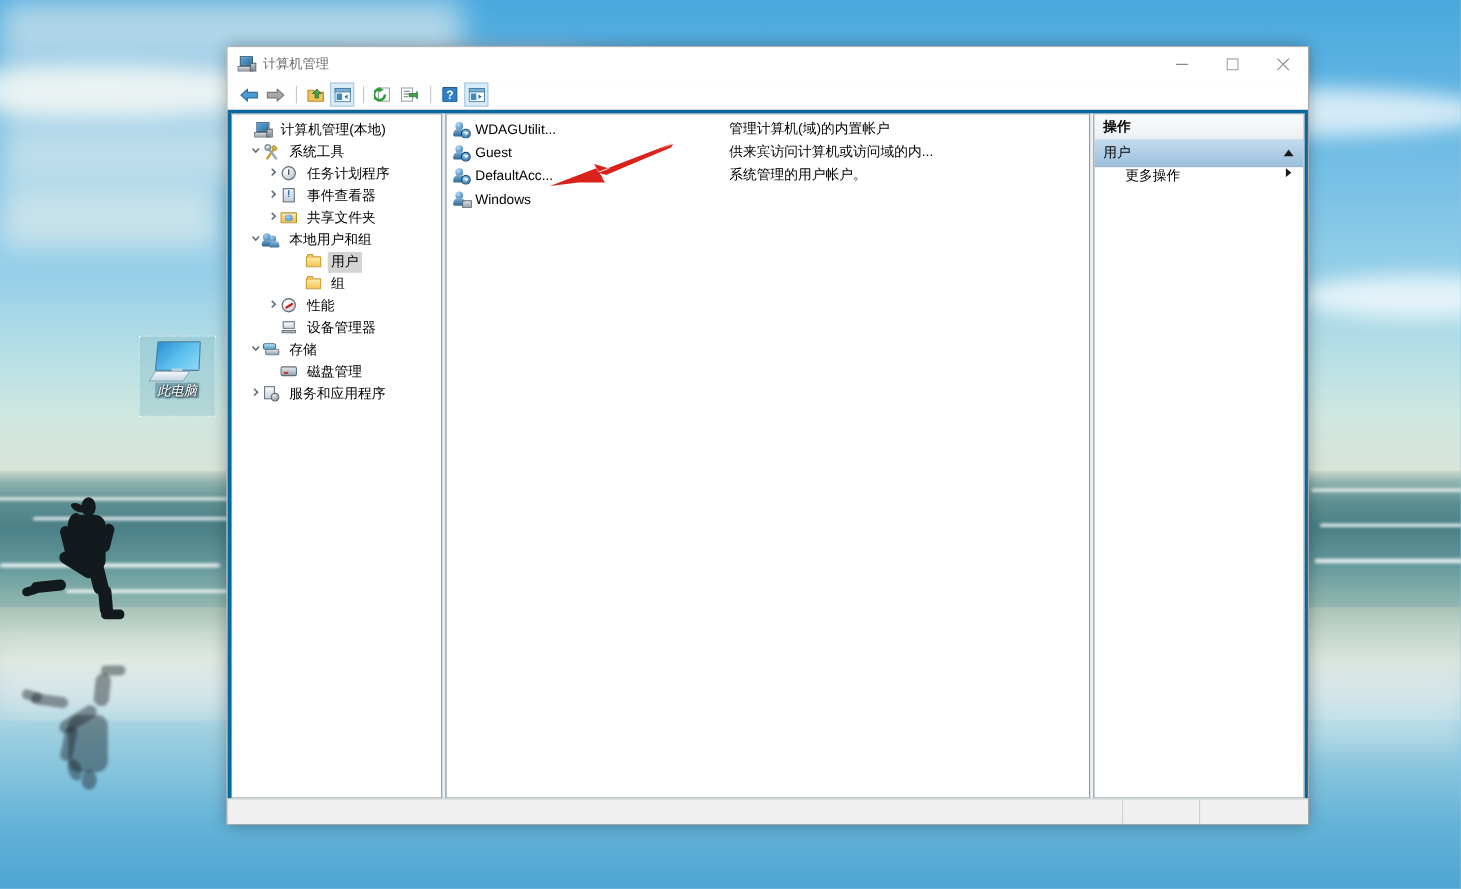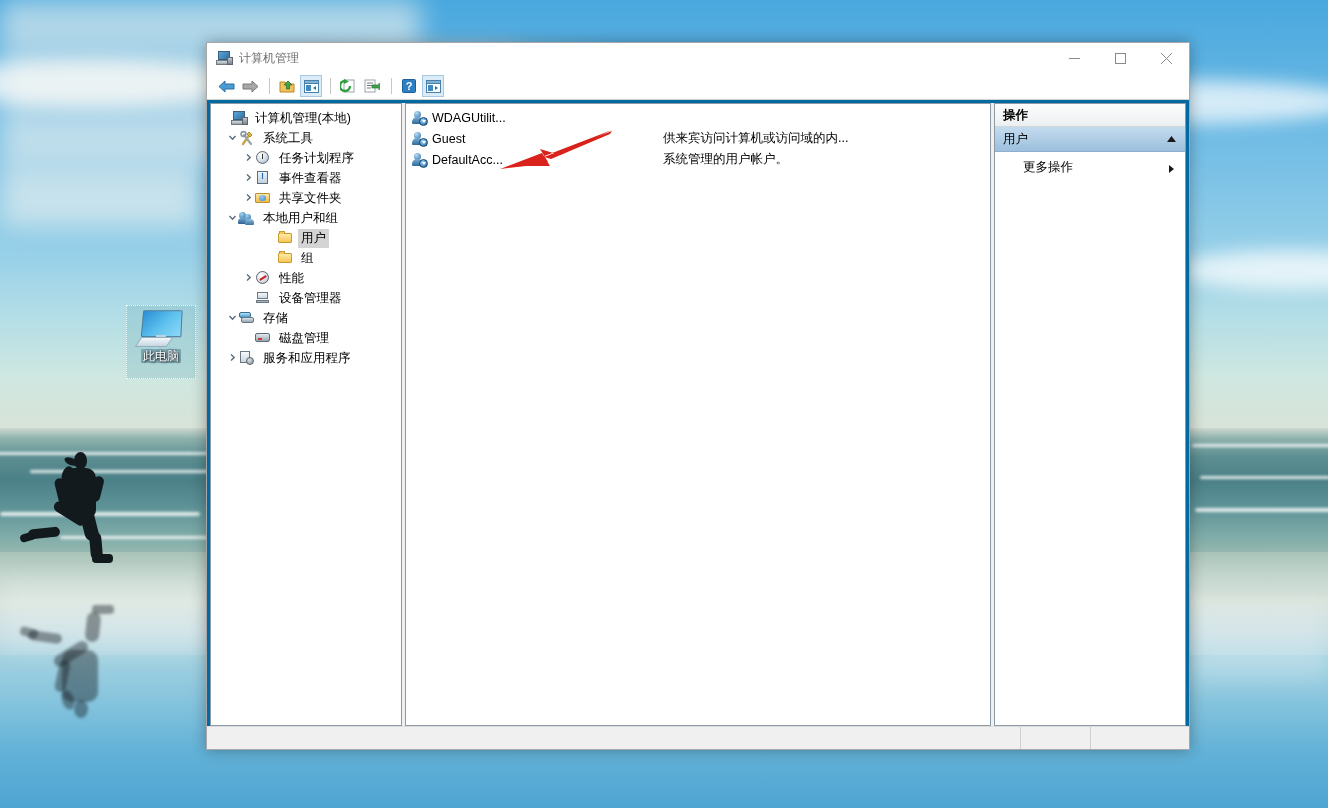--- a/index.html
+++ b/index.html
@@ -87,21 +87,21 @@
     position: absolute; left: 0px; top: 27px; width: 30px; height: 8px;
     background: linear-gradient(to bottom,#f3f7fa,#c6d6e0);
     border: 1px solid #93aebe;
     transform: skewX(-34deg);
     border-radius: 1px;
   }
   #desk-icon .lbl {
     font-size: 12px; color: #ffffff; line-height: 14px;
     text-shadow: 0 0 3px rgba(0,0,0,0.85), 1px 1px 2px rgba(0,0,0,0.7);
     background: rgba(70,120,140,0.45);
-    display: inline-block; padding: 0 2px; margin-top: 2px;
+    display: inline-block; padding: 0 2px; margin-top: 2px; font-style: italic;
   }
 
   
   #win {
     position: absolute; left: 206px; top: 42px;
     width: 984px; height: 708px;
     background: #f0f0f0;
     border: 1px solid #a8a8a8;
     box-sizing: border-box;
     box-shadow: 0 0 14px rgba(0,0,0,0.32);
@@ -386,21 +386,21 @@
     border-bottom: 1px solid #cfd6dc;
   }
   .act-group {
     height: 24px; display: flex; align-items: center;
     padding: 0 8px; font-size: 12.5px; color: #000;
     background: linear-gradient(to bottom,#c4dbee,#9cc0dd);
     border-bottom: 1px solid #8fb0cc;
   }
   .act-group .ttl { flex: 1; }
   .act-row {
-    height: 24px; display: flex; align-items: flex-end;
+    height: 24px; display: flex; align-items: flex-start;
     padding-left: 28px; padding-right: 10px; font-size: 12.5px; color: #000;
   }
   .act-row .ttl { flex: 1; }
   .caret { font-size: 9px; color: #1a1a1a; }
 
   
   .statusbar {
     height: 22px; flex: none; display: flex;
     background: #f0f0f0; border-top: 1px solid #dcdcdc;
   }
@@ -733,20 +733,21 @@
         <div class="lrow">
           <span class="cell-name">
             <span class="uico">
               <span class="head"></span>
                 <span class="body"></span>
                 <span class="badge"></span>
             </span>
             <span>WDAGUtilit...</span>
           </span>
           <span class="cell-full"></span>
+          <span class="cell-desc">管理计算机(域)的内置帐户</span>
         </div>
 
         <div class="lrow">
           <span class="cell-name">
             <span class="uico">
               <span class="head"></span>
                 <span class="body"></span>
                 <span class="badge"></span>
             </span>
             <span>Guest</span>
@@ -762,20 +763,32 @@
                 <span class="body"></span>
                 <span class="badge"></span>
             </span>
             <span>DefaultAcc...</span>
           </span>
           <span class="cell-full"></span>
           <span class="cell-desc">系统管理的用户帐户。</span>
         </div>
 
 
+        <div class="lrow">
+          <span class="cell-name">
+            <span class="uico">
+              <span class="head"></span>
+                <span class="body"></span>
+                <span class="win-badge"></span>
+            </span>
+            <span>Windows</span>
+          </span>
+          <span class="cell-full"></span>
+          <span class="cell-desc"></span>
+        </div>
 
       </div>
     </div>
 
     <div class="splitter"></div>
 
     <div class="pane pane-actions">
       <div class="act-head">操作</div>
       <div class="act-group">
         <span class="ttl">用户</span>

